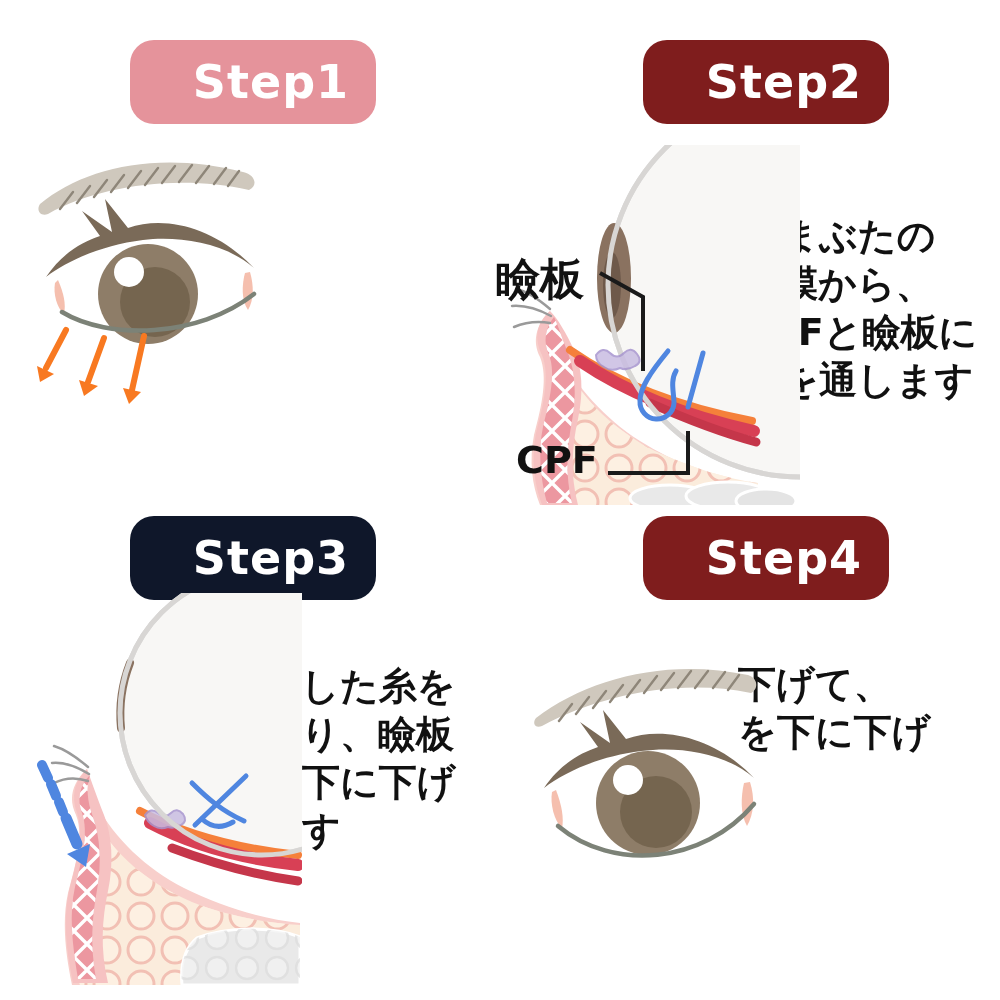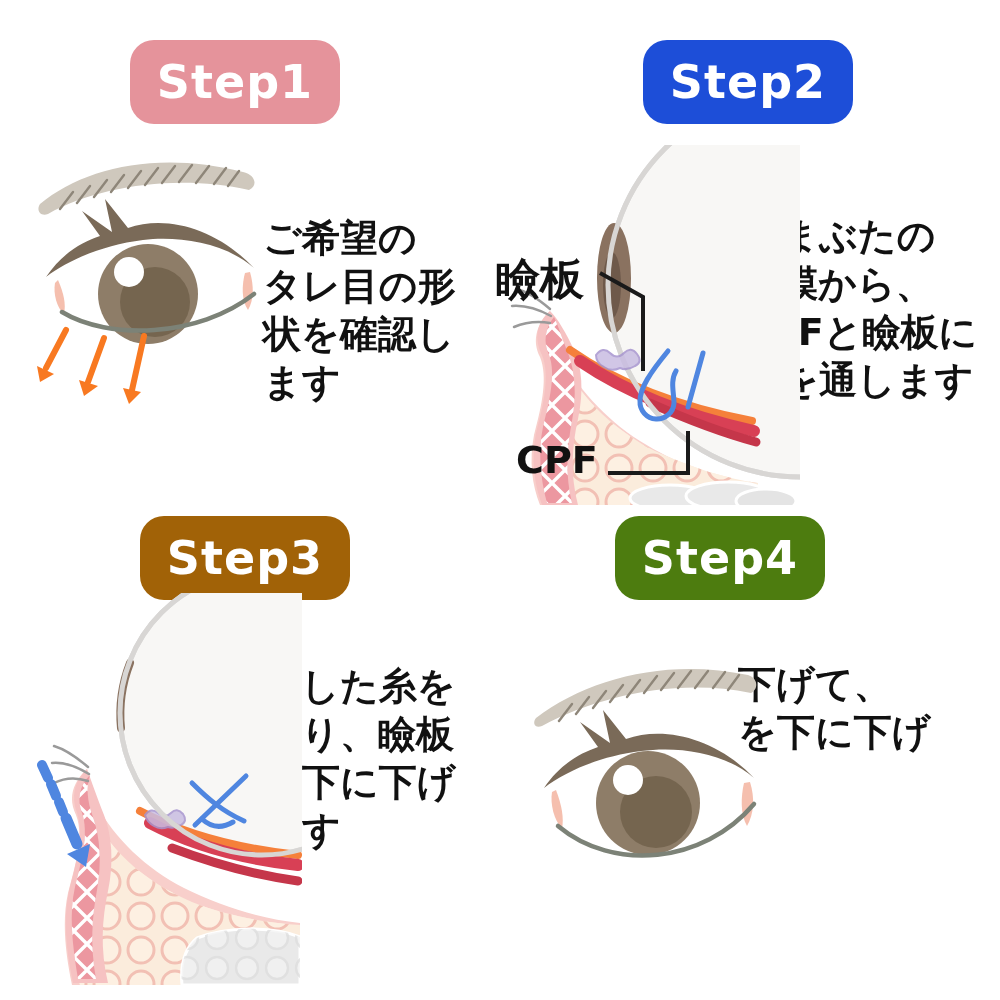--- a/index.html
+++ b/index.html
@@ -3,55 +3,49 @@
 <meta charset="utf-8">
 <style>
   html,body{margin:0;padding:0;background:#ffffff;}
   #canvas{
     position:relative;width:1000px;height:1000px;background:#ffffff;overflow:hidden;
     font-family:"DejaVu Sans",sans-serif;
   }
   .badge{
     position:absolute;width:210px;height:84px;border-radius:24px;
     display:flex;align-items:center;justify-content:center;
-    color:#ffffff;font-size:46px;font-weight:800;letter-spacing:1px;
+    color:#ffffff;font-size:46px;font-weight:800;letter-spacing:1px;padding-left:36px;
   }
   .desc{
     position:absolute;color:#111111;font-size:38px;font-weight:800;
     line-height:48px;white-space:nowrap;letter-spacing:0px;
   }
   .anat-label{
     position:absolute;color:#111111;font-weight:900;white-space:nowrap;text-align:right;
   }
   svg{position:absolute;display:block;}
 </style>
 </head>
 <body>
 
 <div id="canvas">
 
   <div class="badge" style="left:130px;top:40px;background:#e5939b">
     <span>Step1</span>
   </div>
-  <div class="badge" style="left:643px;top:40px;background:#1d4ed8">
+  <div class="badge" style="left:643px;top:40px;background:#7f1d1d">
     <span>Step2</span>
   </div>
-  <div class="badge" style="left:140px;top:516px;background:#a16207">
+  <div class="badge" style="left:130px;top:516px;background:#0f172a">
     <span>Step3</span>
   </div>
-  <div class="badge" style="left:615px;top:516px;background:#4d7c0f">
+  <div class="badge" style="left:643px;top:516px;background:#7f1d1d">
     <span>Step4</span>
   </div>
 
-  <div class="desc" style="left:263px;top:214px">
-    <div>ご希望の</div>
-    <div>タレ目の形</div>
-    <div>状を確認し</div>
-    <div>ます</div>
-  </div>
   <div class="desc" style="left:742px;top:212px">
     <div>下まぶたの</div>
     <div>結膜から、</div>
     <div>CPFと瞼板に</div>
     <div>糸を通します</div>
   </div>
   <div class="desc" style="left:263px;top:662px">
     <div>通した糸を</div>
     <div>縛り、瞼板</div>
     <div>を下に下げ</div>

